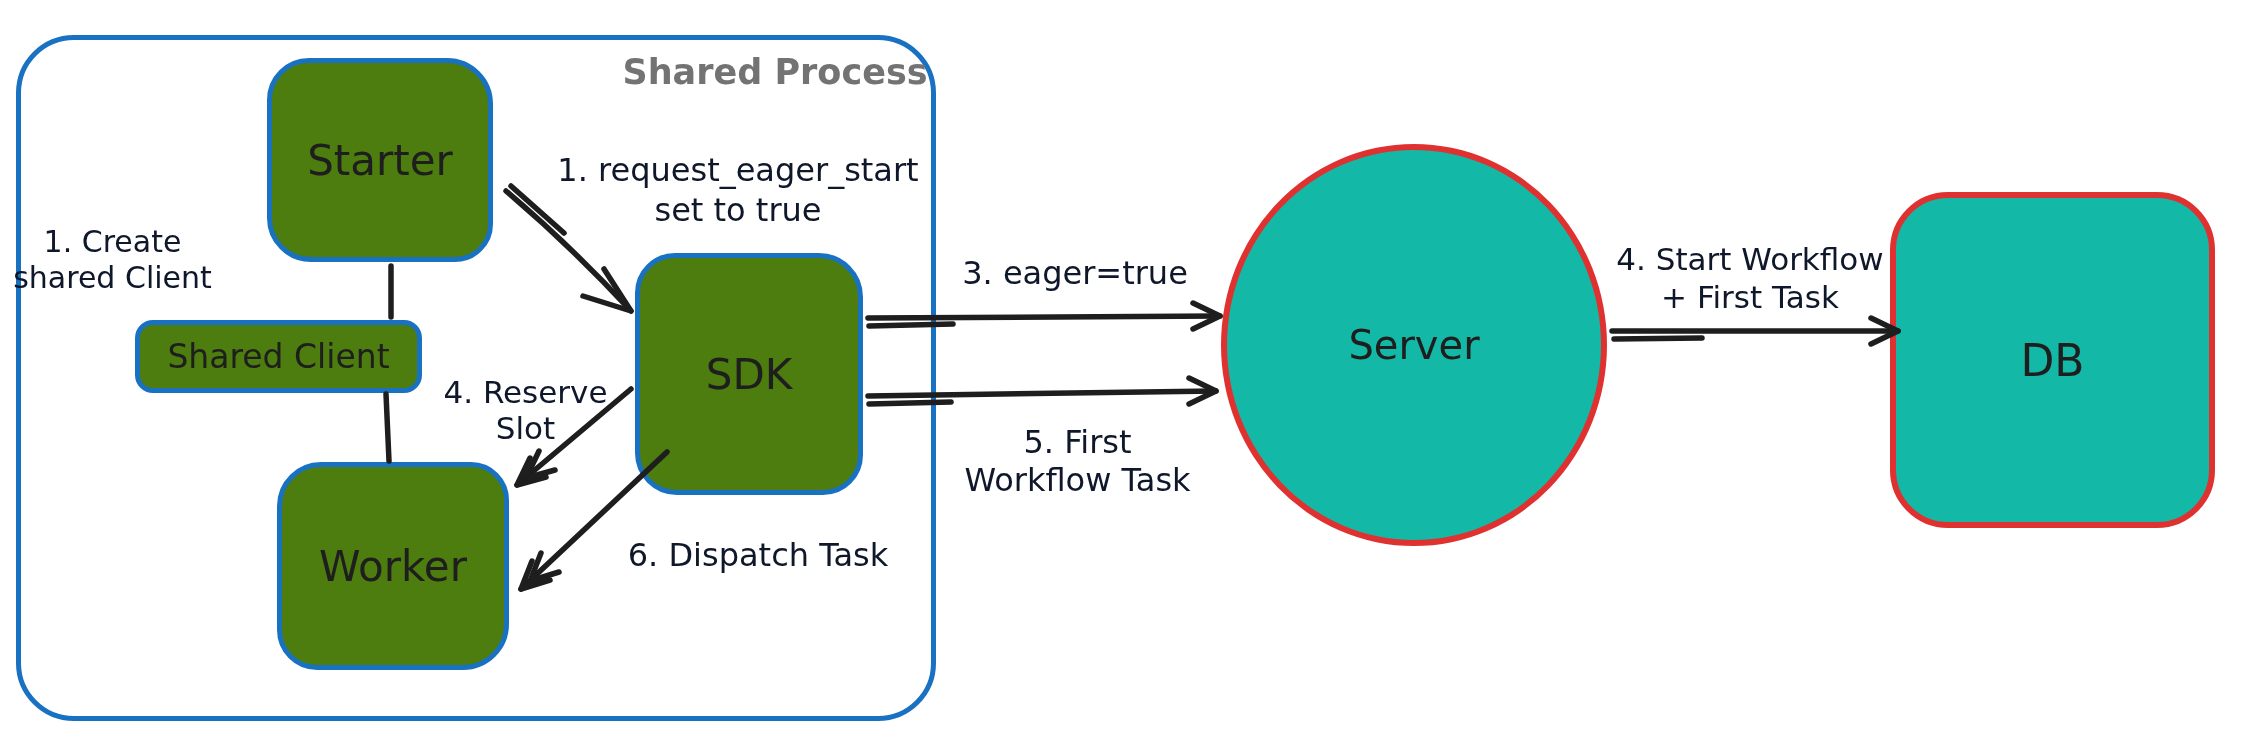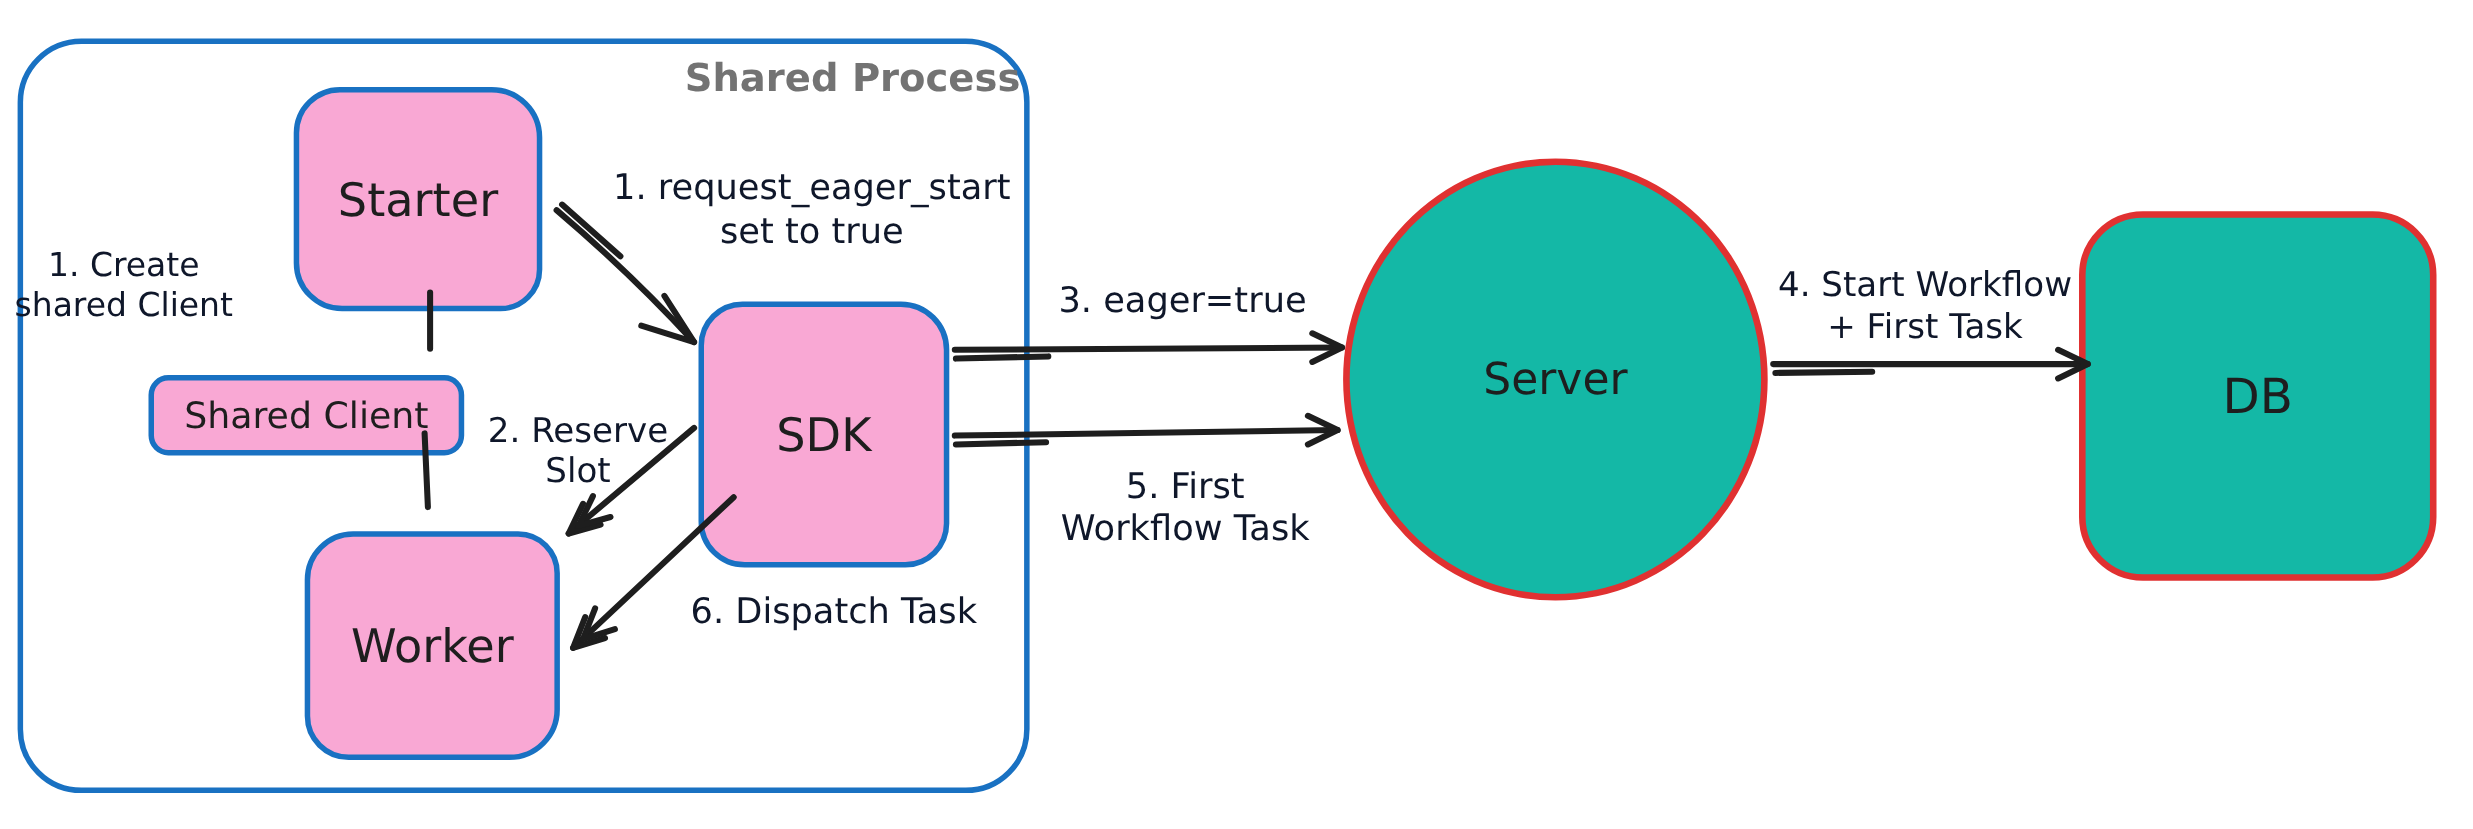--- a/index.html
+++ b/index.html
@@ -13,21 +13,21 @@
   }
   .canvas{position:absolute;inset:0;}
   .wires{position:absolute;left:0;top:0;z-index:3;pointer-events:none;}
   .node{
     position:absolute;
     display:flex;align-items:center;justify-content:center;
     box-sizing:border-box;
     z-index:2;
     text-align:center;
   }
-  .node.blue{background:#f9a8d4;border:5px solid #1971c2;margin-top:21px;}
+  .node.blue{background:#4d7c0f;border:5px solid #1971c2;}
   .node.red{background:#14b8a6;border:6px solid #e03131;}
   .node-label{color:#1e1e1e;}
   .container-box{
     position:absolute;
     left:16px;top:35px;width:920px;height:686px;
     border:5px solid #1971c2;
     border-radius:58px;
     box-sizing:border-box;
     background:transparent;
     z-index:1;
@@ -84,21 +84,21 @@
   <div class="node red db">
     <span class="node-label">DB</span>
   </div>
 
   <div class="ann" style="left:5px;top:224px;width:215px;font-size:30px;line-height:36px;">1. Create
 shared Client</div>
 
   <div class="ann" style="left:538px;top:150px;width:400px;line-height:40px;">1. request_eager_start
 set to true</div>
 
-  <div class="ann" style="left:433px;top:374px;width:185px;font-size:31px;line-height:36px;">2. Reserve
+  <div class="ann" style="left:433px;top:374px;width:185px;font-size:31px;line-height:36px;">4. Reserve
 Slot</div>
 
   <div class="ann" style="left:950px;top:254px;width:250px;">3. eager=true</div>
 
   <div class="ann" style="left:1585px;top:240px;width:330px;font-size:31px;line-height:38px;">4. Start Workflow
 + First Task</div>
 
   <div class="ann" style="left:950px;top:423px;width:255px;line-height:38px;">5. First
 Workflow Task</div>
 

